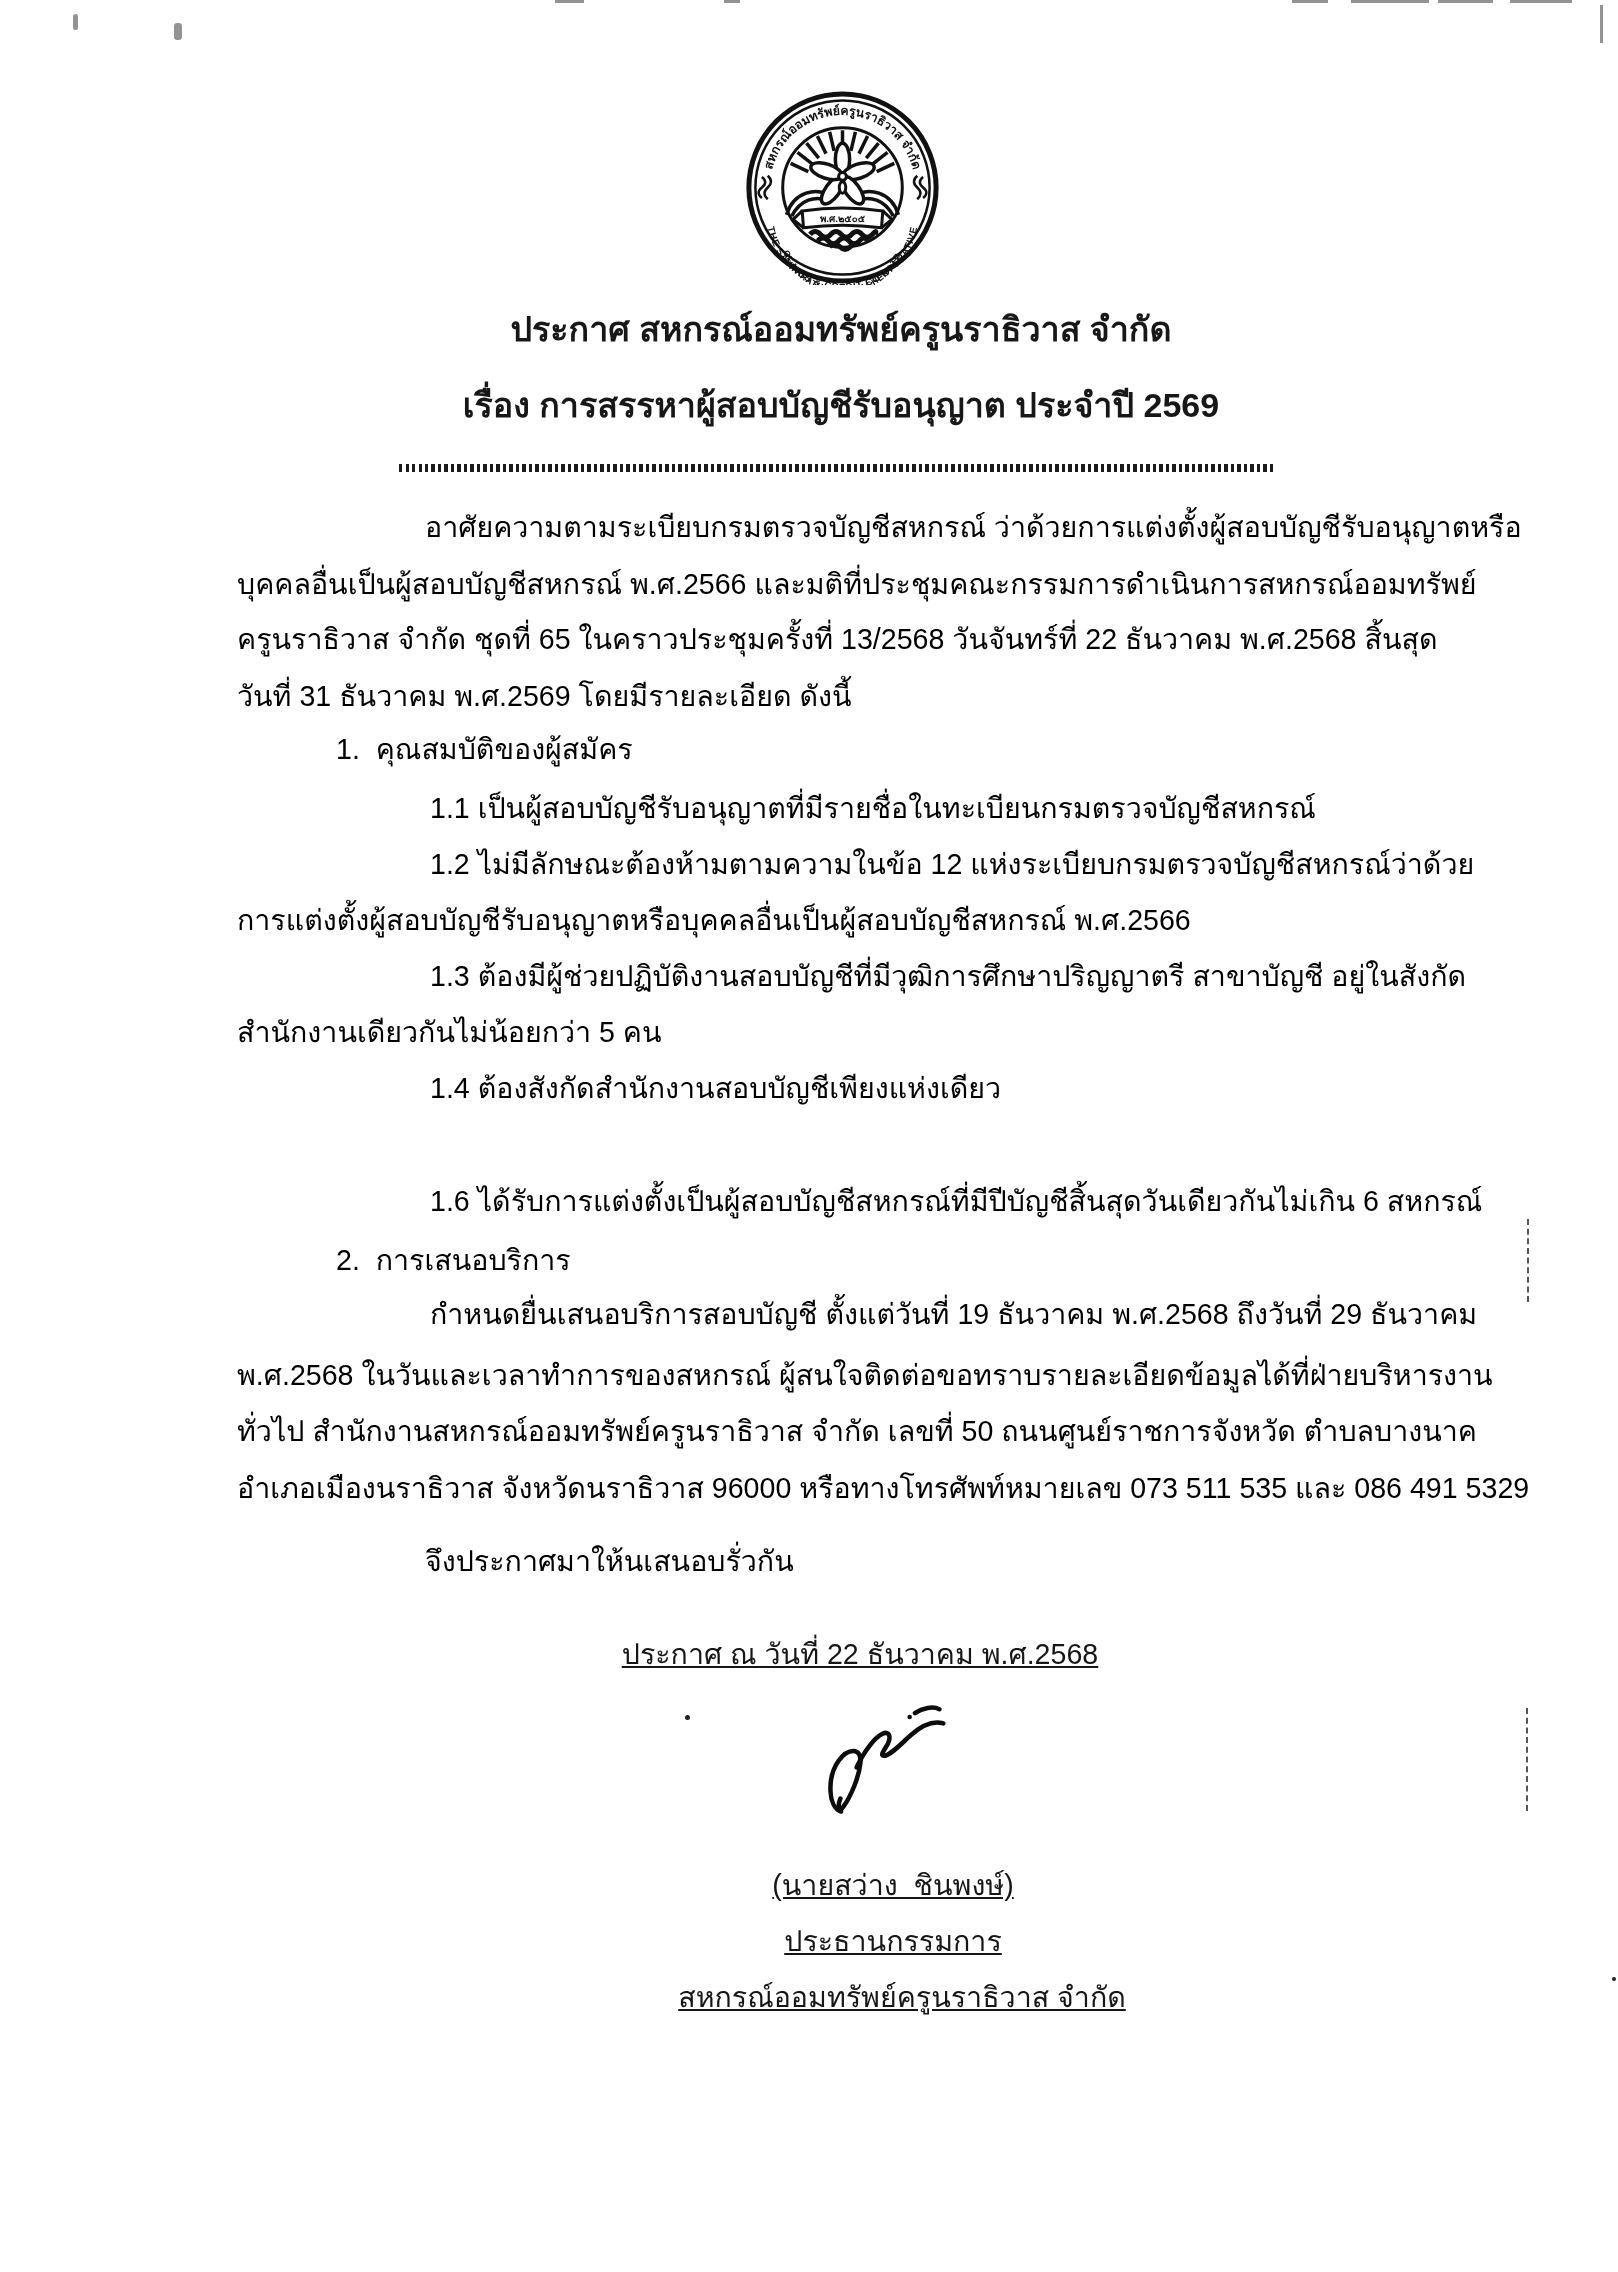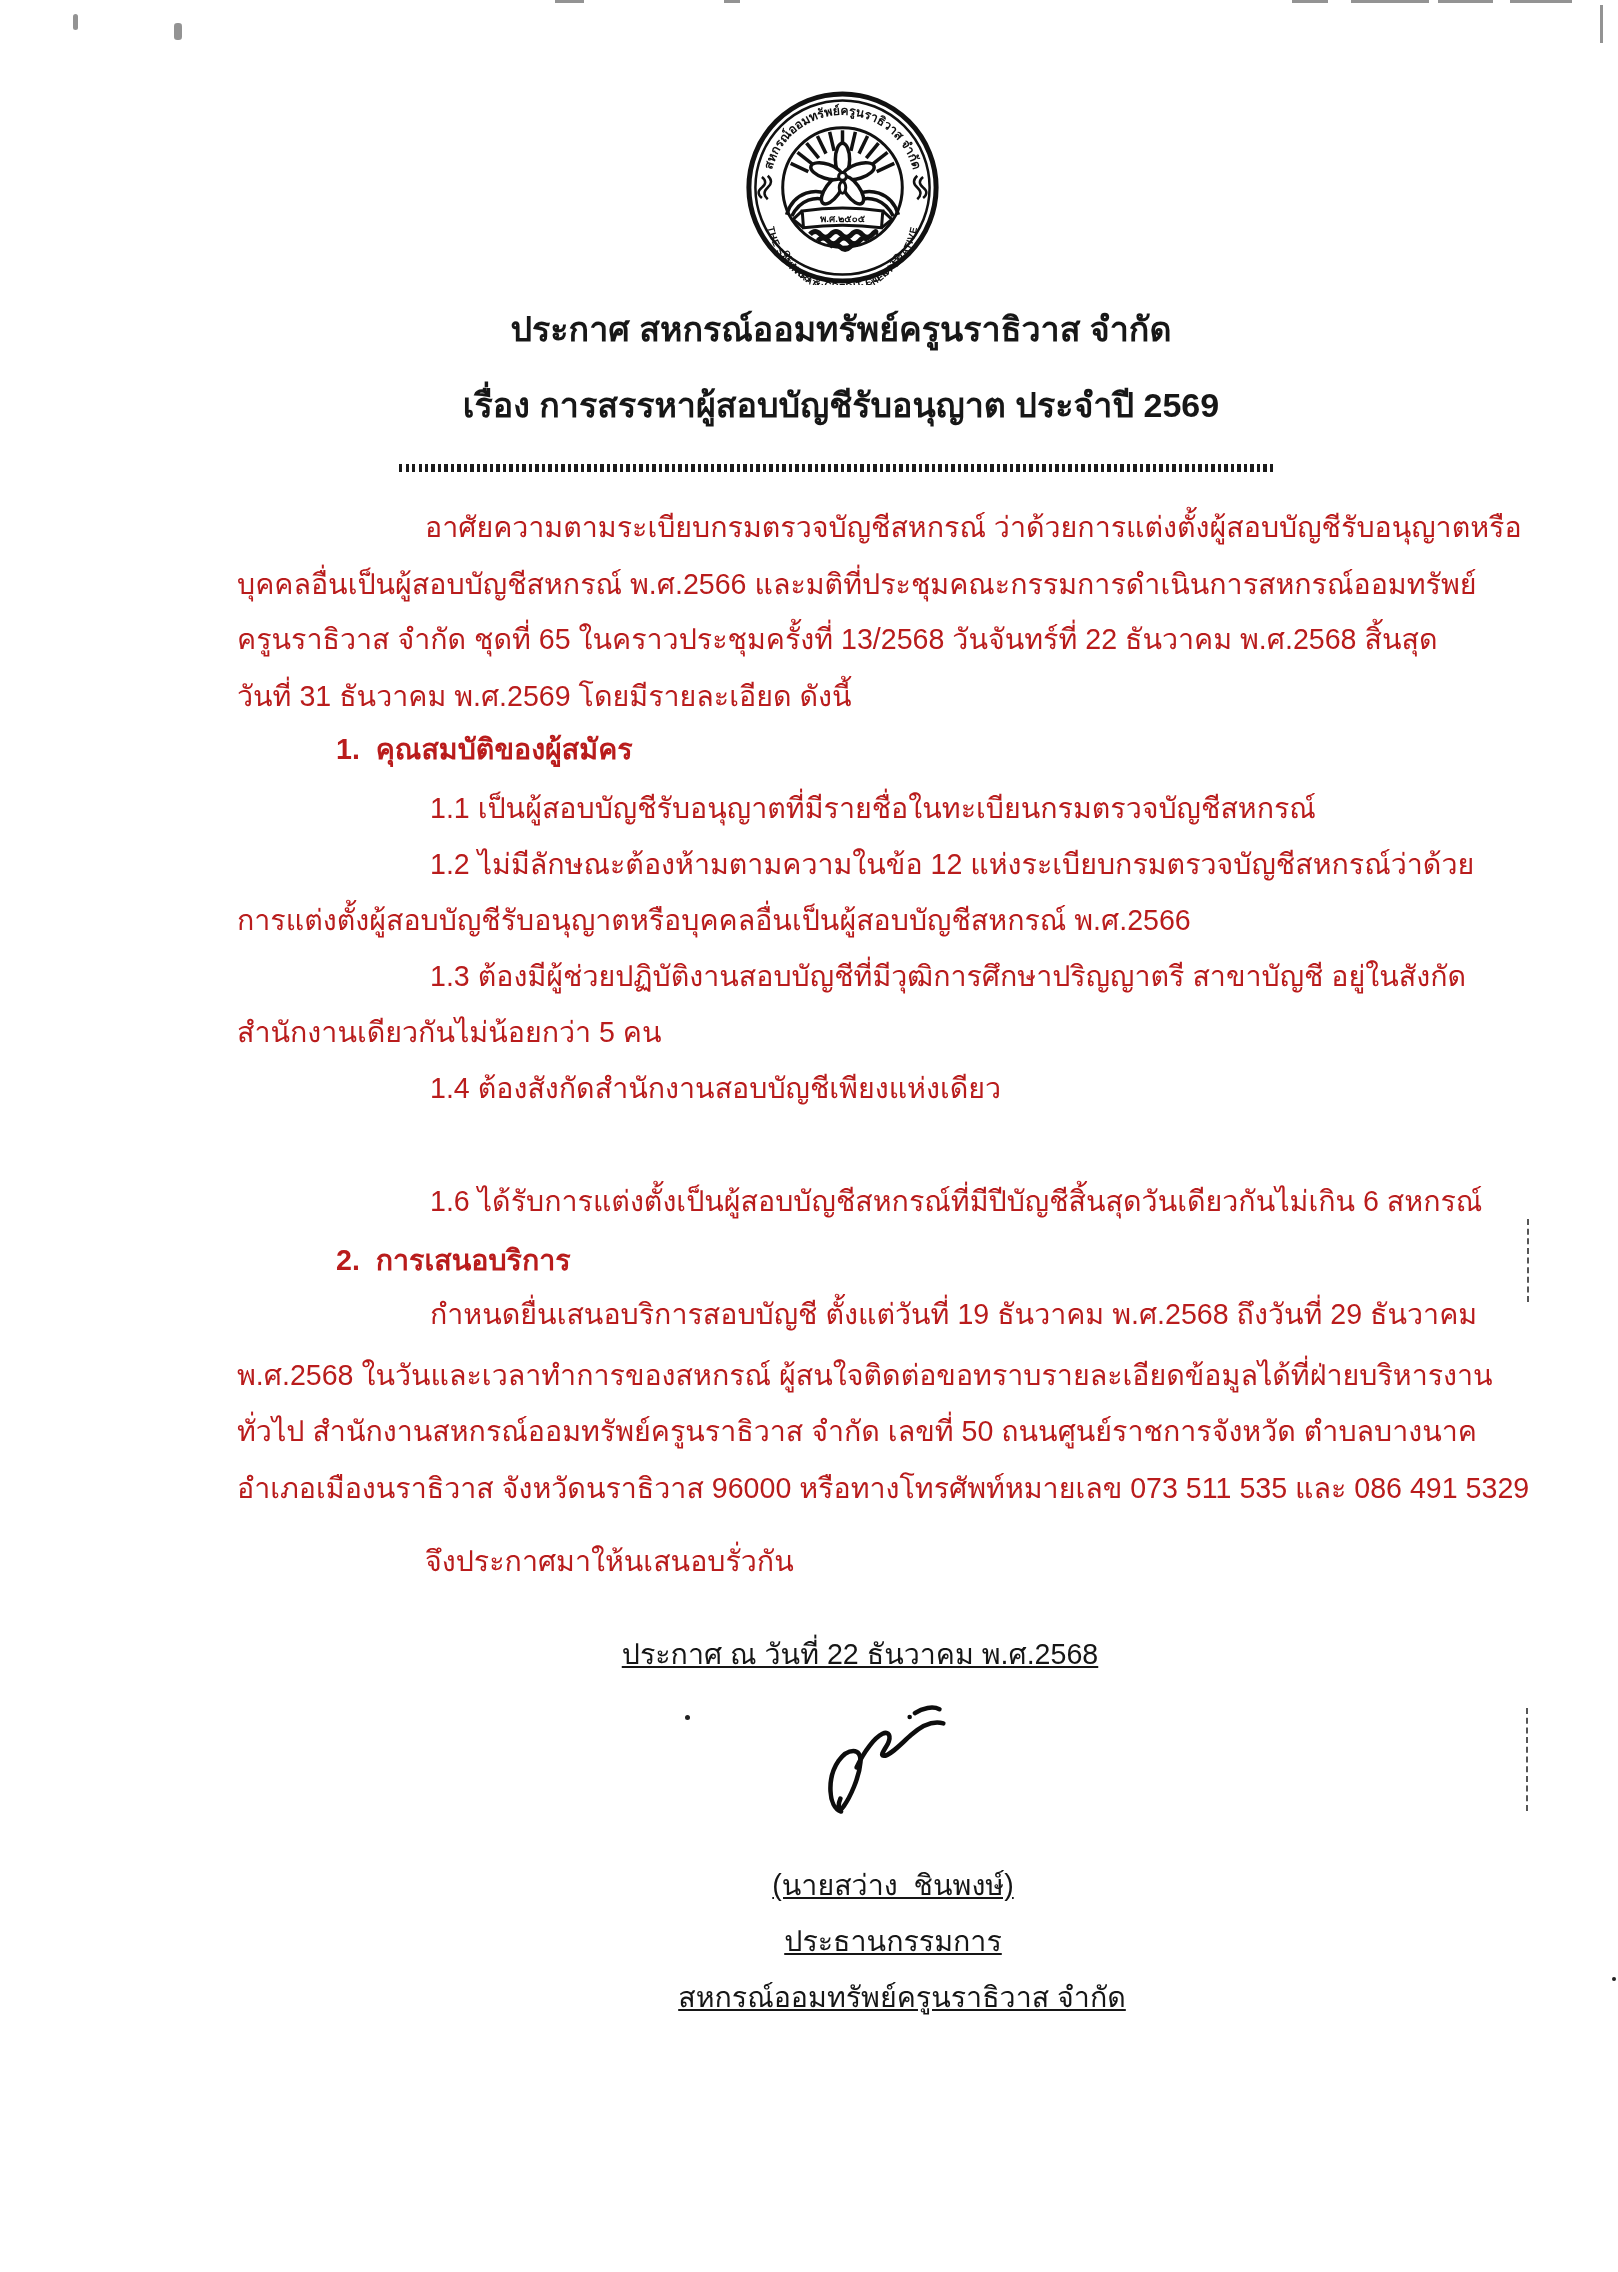--- a/index.html
+++ b/index.html
@@ -20,24 +20,24 @@
   .title1{top:302px;}
   .title2{top:378px;}
   
   .dotted-rule{
     position:absolute;left:399px;top:464px;width:877px;height:8.4px;
     background:repeating-linear-gradient(90deg,#1b1b1b 0 3.2px,transparent 3.2px 6.5px);
   }
   
   .line{
     position:absolute;font-size:28.6px;line-height:57px;height:57px;
-    white-space:pre;color:#b91c1c;
+    white-space:pre;color:#000000;
   }
   .flush{left:237px;}
-  .head{left:336px;font-weight:bold;}
+  .head{left:336px;font-weight:normal;}
   .sub{left:430px;}
   .para{left:425px;}
   
   .center-line{
     position:absolute;transform:translateX(-50%);
     font-size:28.6px;white-space:pre;color:#161616;text-decoration:underline;
   }
   .signature{position:absolute;left:819px;top:1696px;width:136px;height:130px;}
   
   .art{position:absolute;background:#3a3a3a;}

